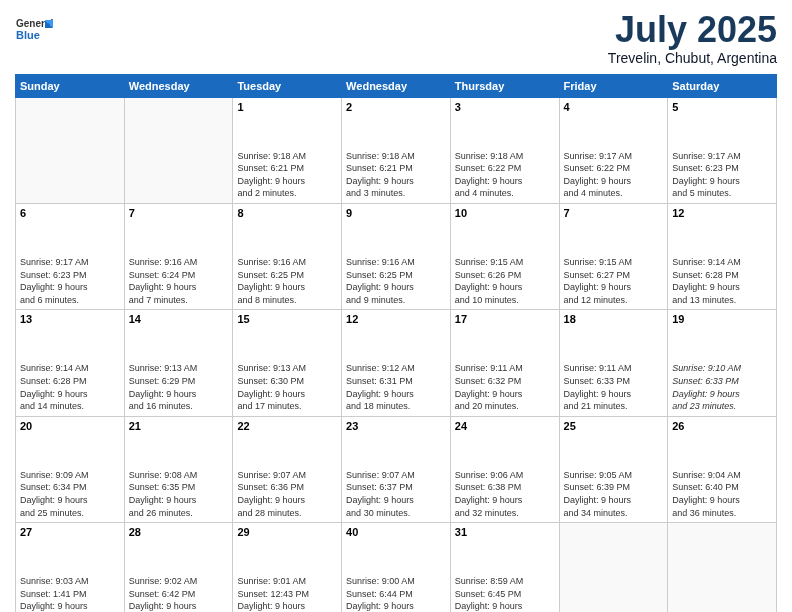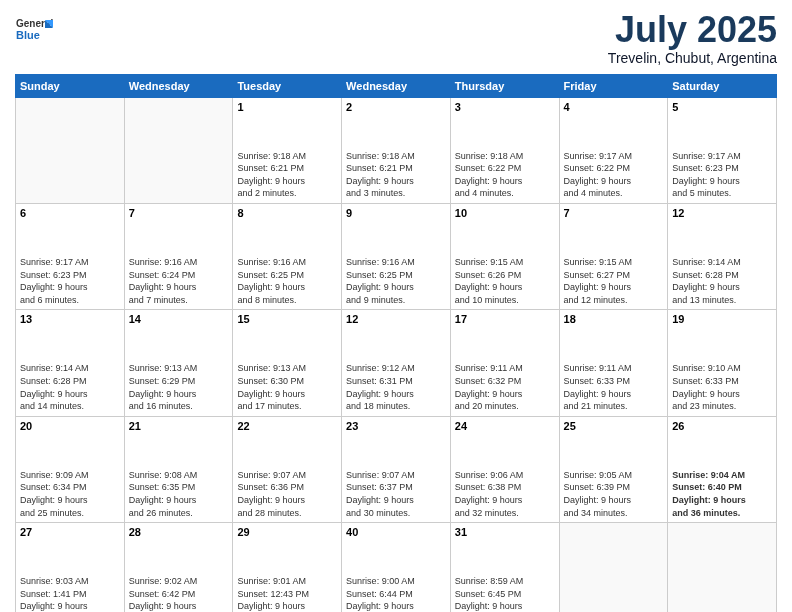--- a/index.html
+++ b/index.html
@@ -242,21 +242,21 @@
           </td>
           <td>
             <div class="day-num">18</div>
             <div class="day-info" style="white-space: pre-line;">Sunrise: 9:11 AM
 Sunset: 6:33 PM
 Daylight: 9 hours
 and 21 minutes.</div>
           </td>
           <td>
             <div class="day-num">19</div>
-            <div class="day-info" style="white-space: pre-line;">Sunrise: 9:10 AM
+            <div class="day-info" style="white-space: pre-line; font-style: italic;">Sunrise: 9:10 AM
 Sunset: 6:33 PM
 Daylight: 9 hours
 and 23 minutes.</div>
           </td>
         </tr>
         <tr>
           <td>
             <div class="day-num">20</div>
             <div class="day-info" style="white-space: pre-line;">Sunrise: 9:09 AM
 Sunset: 6:34 PM
@@ -293,21 +293,21 @@
           </td>
           <td>
             <div class="day-num">25</div>
             <div class="day-info" style="white-space: pre-line;">Sunrise: 9:05 AM
 Sunset: 6:39 PM
 Daylight: 9 hours
 and 34 minutes.</div>
           </td>
           <td>
             <div class="day-num">26</div>
-            <div class="day-info" style="white-space: pre-line; font-weight: bold;">Sunrise: 9:04 AM
+            <div class="day-info" style="white-space: pre-line;">Sunrise: 9:04 AM
 Sunset: 6:40 PM
 Daylight: 9 hours
 and 36 minutes.</div>
           </td>
         </tr>
         <tr>
           <td>
             <div class="day-num">27</div>
             <div class="day-info" style="white-space: pre-line;">Sunrise: 9:03 AM
 Sunset: 1:41 PM

